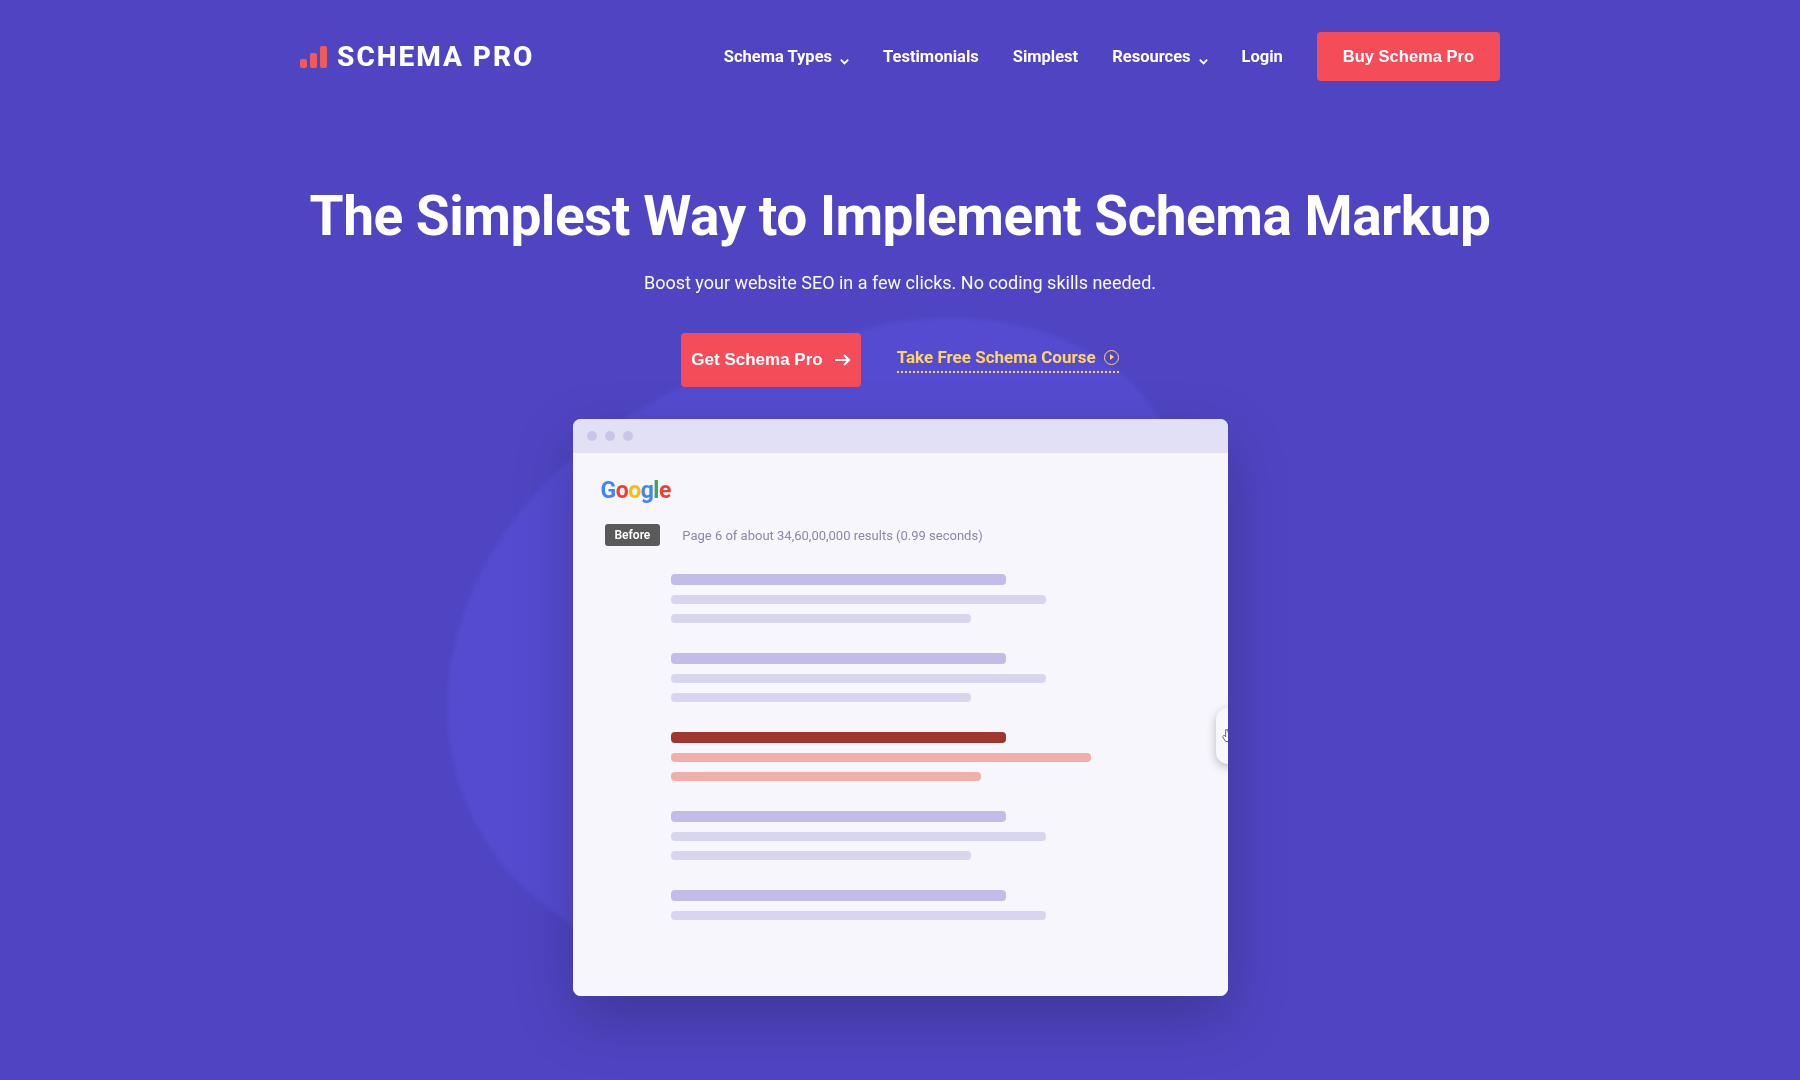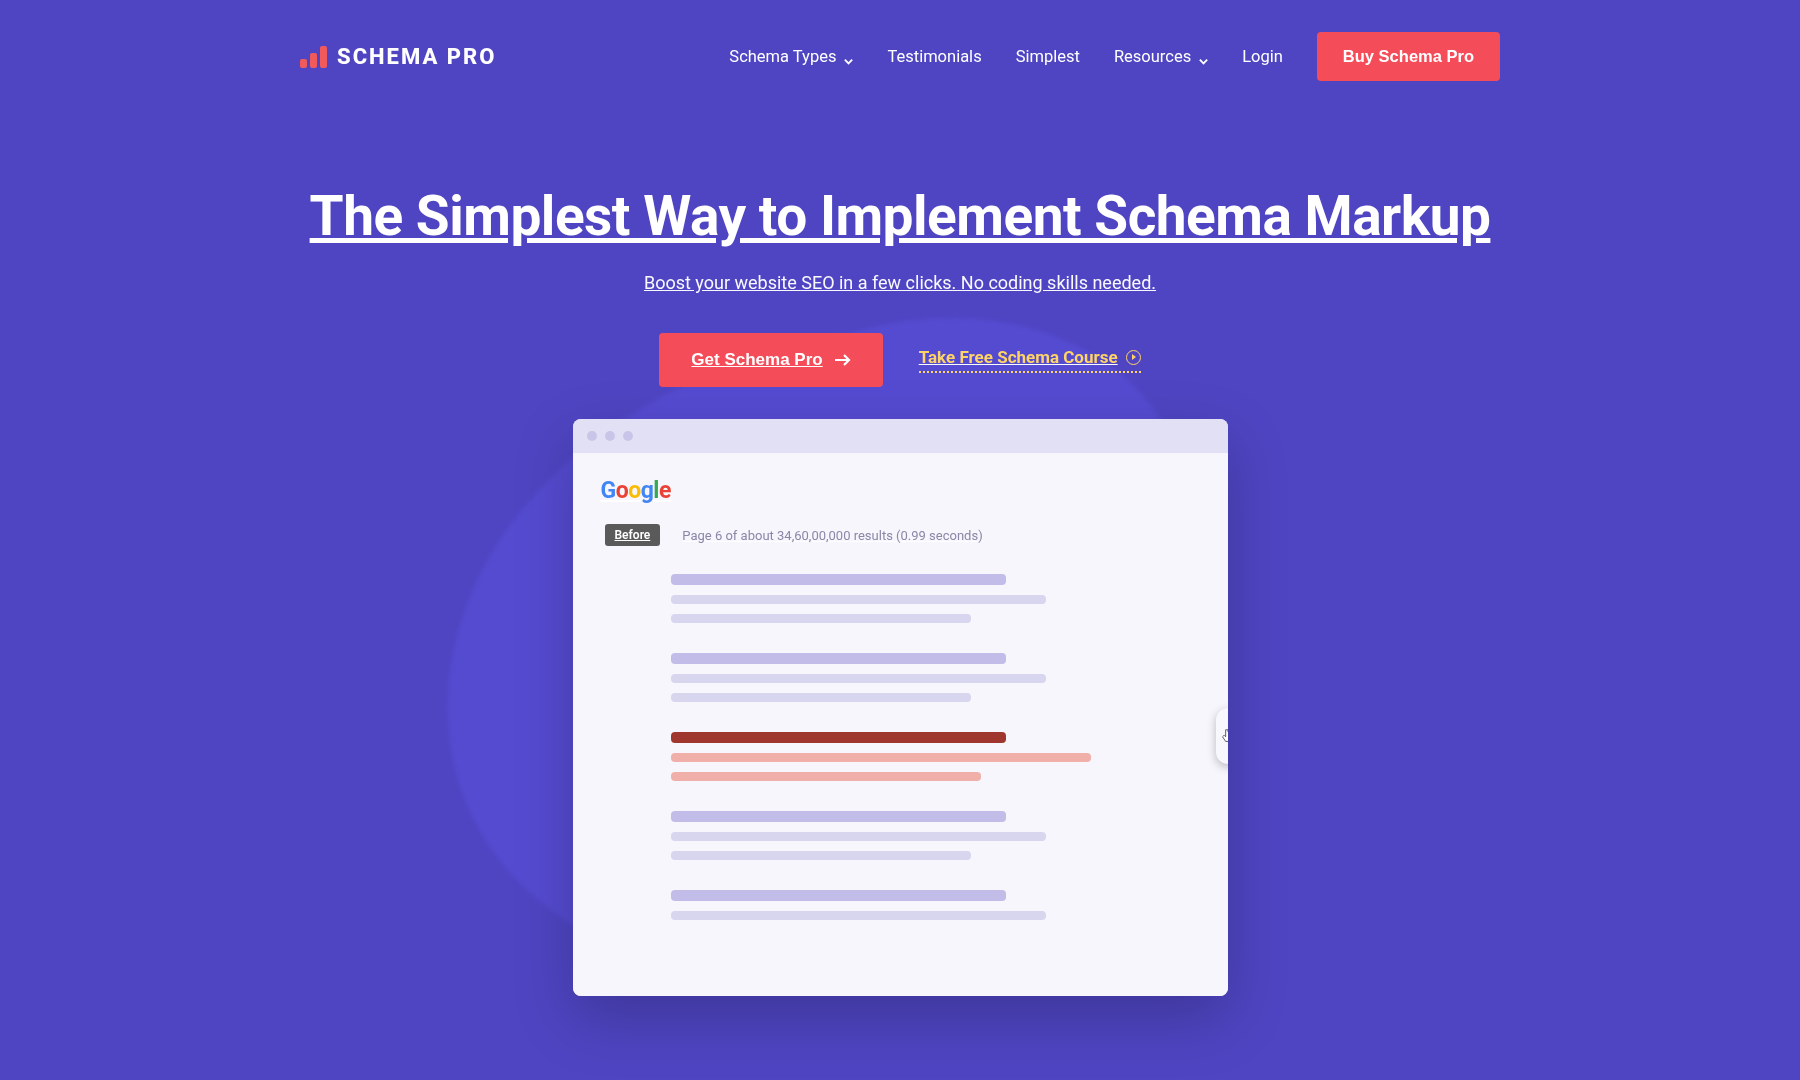--- a/index.html
+++ b/index.html
@@ -36,36 +36,36 @@
   align-items: center;
   justify-content: space-between;
   padding: 32px 0;
 }
 .logo {
   display: flex;
   align-items: center;
   gap: 10px;
   font-weight: 800;
   letter-spacing: 2px;
-  font-size: 22px;
+  font-size: 28px;
 }
 .logo-bars { display: flex; align-items: flex-end; gap: 3px; }
 .logo-bars span { display: block; width: 7px; border-radius: 2px; background: #F05A5A; }
 .logo-bars span:nth-child(1) { height: 9px; }
 .logo-bars span:nth-child(2) { height: 15px; }
 .logo-bars span:nth-child(3) { height: 22px; }
 
 .nav-right {
   display: flex;
   align-items: center;
   gap: 34px;
 }
 .nav-item {
   font-size: 16.5px;
-  font-weight: 400;
+  font-weight: 700;
   cursor: pointer;
   display: flex;
   align-items: center;
   gap: 7px;
 }
 .chevron {
   width: 10px; height: 10px;
   display: inline-block;
 }
 .chevron svg { width: 11px; height: 11px; stroke: #fff; fill: none; stroke-width: 2; }
@@ -78,21 +78,20 @@
   font-weight: 600;
   font-size: 16.5px;
   cursor: pointer;
   border: none;
 }
 
 
 .hero {
   text-align: center;
   padding-top: 70px;
-  text-decoration: underline;
 }
 .hero h1 {
   font-size: 55px;
   font-weight: 700;
   line-height: 1.22;
   letter-spacing: -0.5px;
 }
 .hero p.sub {
   font-size: 18px;
   margin-top: 22px;
@@ -102,21 +101,21 @@
 .hero-ctas {
   margin-top: 40px;
   display: flex;
   align-items: center;
   justify-content: center;
   gap: 36px;
 }
 .btn-cta {
   background: #F54C5A;
   color: #fff;
-  padding: 17px 32px;
+  padding: 17px 10px;
   border-radius: 4px;
   font-weight: 700;
   font-size: 17px;
   border: none;
   cursor: pointer;
   display: inline-flex;
   align-items: center;
   gap: 12px;
 }
 .btn-cta svg { width: 16px; height: 14px; fill: #fff; }

